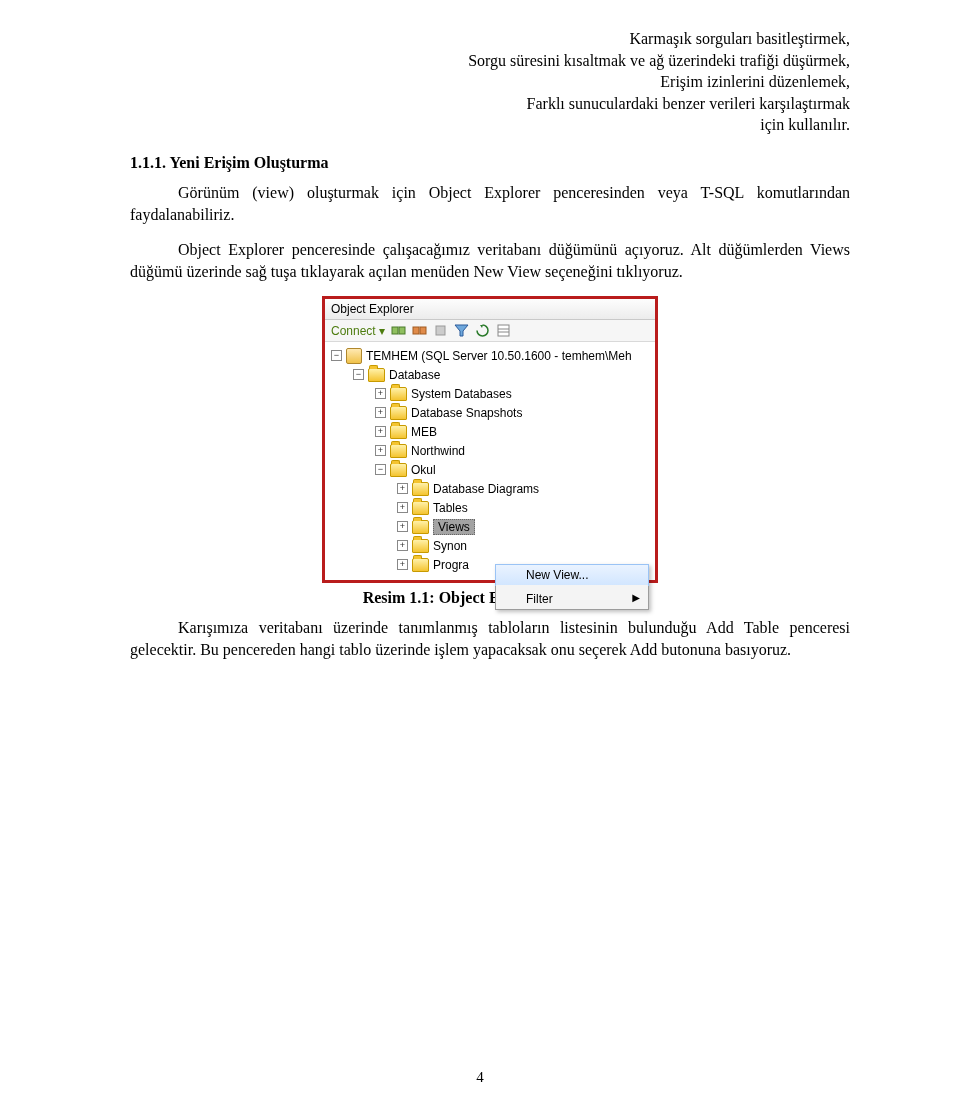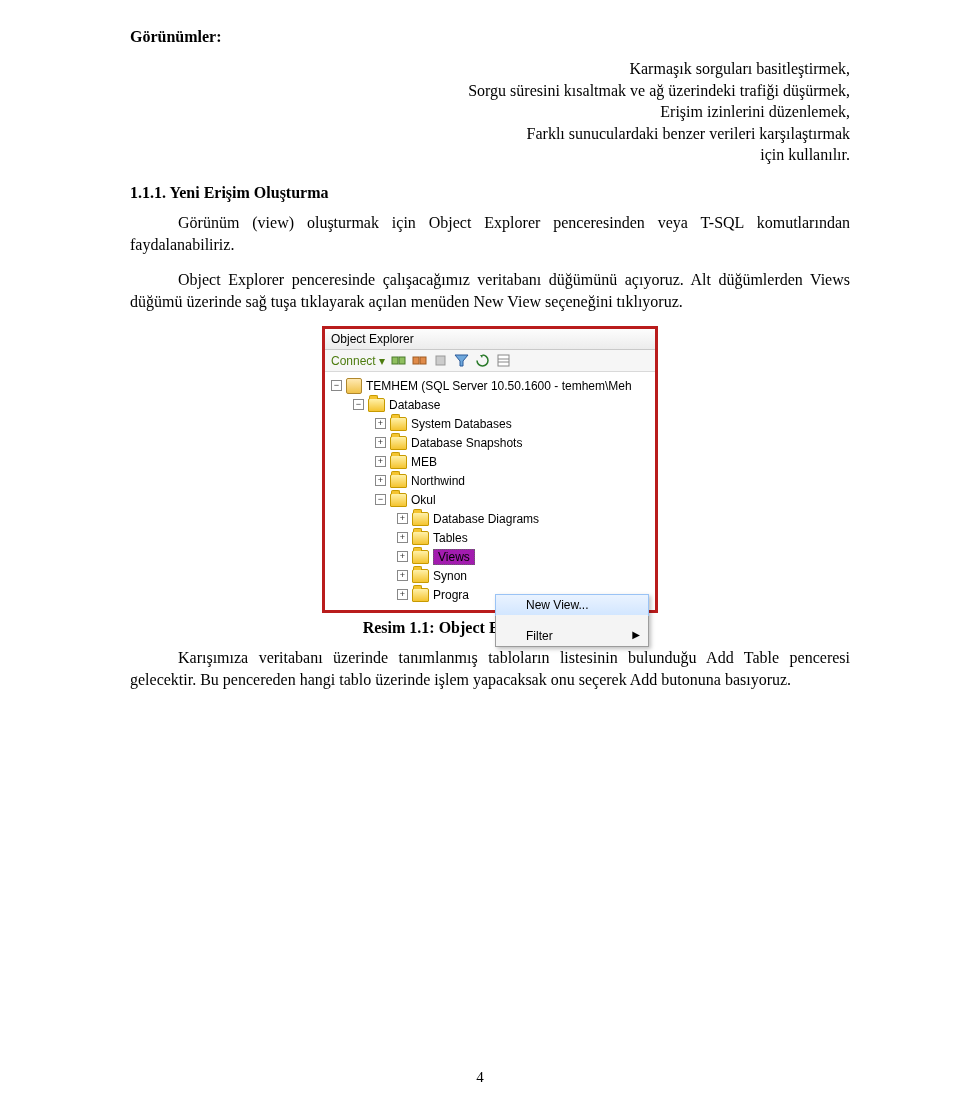--- a/index.html
+++ b/index.html
@@ -124,21 +124,21 @@
   }
   .server-icon {
     width: 14px;
     height: 14px;
     background: linear-gradient(#ffe9b3, #f0c24a);
     border: 1px solid #b0872c;
     border-radius: 2px;
     flex-shrink: 0;
   }
   .selected-box {
-    background: #a21caf;
+    background: #a3a3a3;
     border: 1px dotted #666;
     padding: 0 4px;
     color: #000;
   }
   .context-menu {
     position: absolute;
     left: 170px;
     top: 222px;
     width: 152px;
     background: #4d7c0f;
@@ -150,21 +150,21 @@
     position: absolute;
     left: 0;
     top: 0;
     bottom: 0;
     width: 24px;
     background: #e8e8e8;
     border-right: 1px solid #cfcfcf;
   }
   .menu-item {
     position: relative;
-    padding: 14px 8px 3px 30px;
+    padding: 7px 8px 3px 30px;
     background: #f4f4f4;
   }
   .menu-item.hover {
     background: linear-gradient(#eaf3ff, #d2e6ff);
     border: 1px solid #9ac3f5;
     margin: -1px;
     padding: 3px 8px 3px 30px;
   }
   .menu-arrow {
     float: right;
@@ -181,21 +181,20 @@
     left: 0;
     right: 0;
     text-align: center;
     font-size: 15px;
   }
 </style>
 </head>
 <body>
 
 <div class="page">
-  <div class="heading">Görünümler:</div>
 
   <div class="bullets" style="white-space: pre-line;">Karmaşık sorguları basitleştirmek,
 Sorgu süresini kısaltmak ve ağ üzerindeki trafiği düşürmek,
 Erişim izinlerini düzenlemek,
 Farklı sunuculardaki benzer verileri karşılaştırmak
 için kullanılır.</div>
 
   <div class="section-num">1.1.1. Yeni Erişim Oluşturma</div>
 
   <div class="para indent-para">Görünüm (view) oluşturmak için Object Explorer penceresinden veya T-SQL komutlarından faydalanabiliriz.</div>

